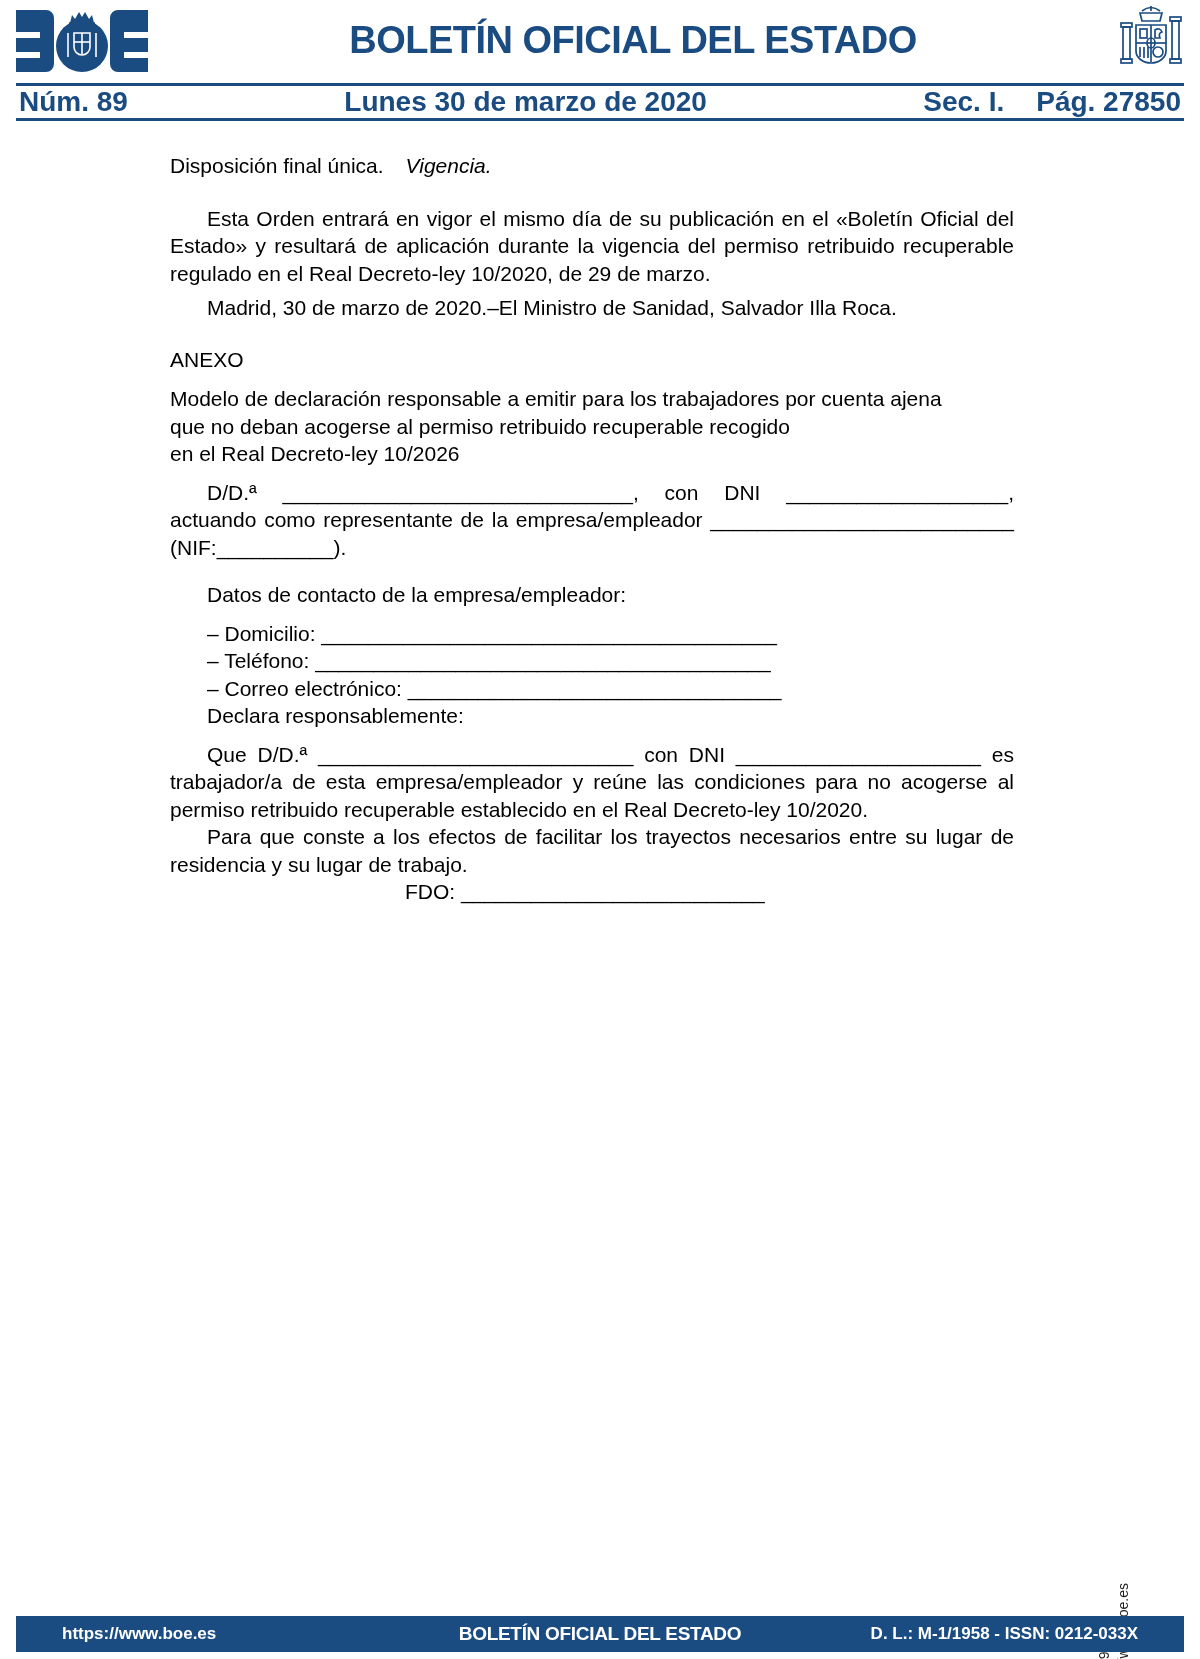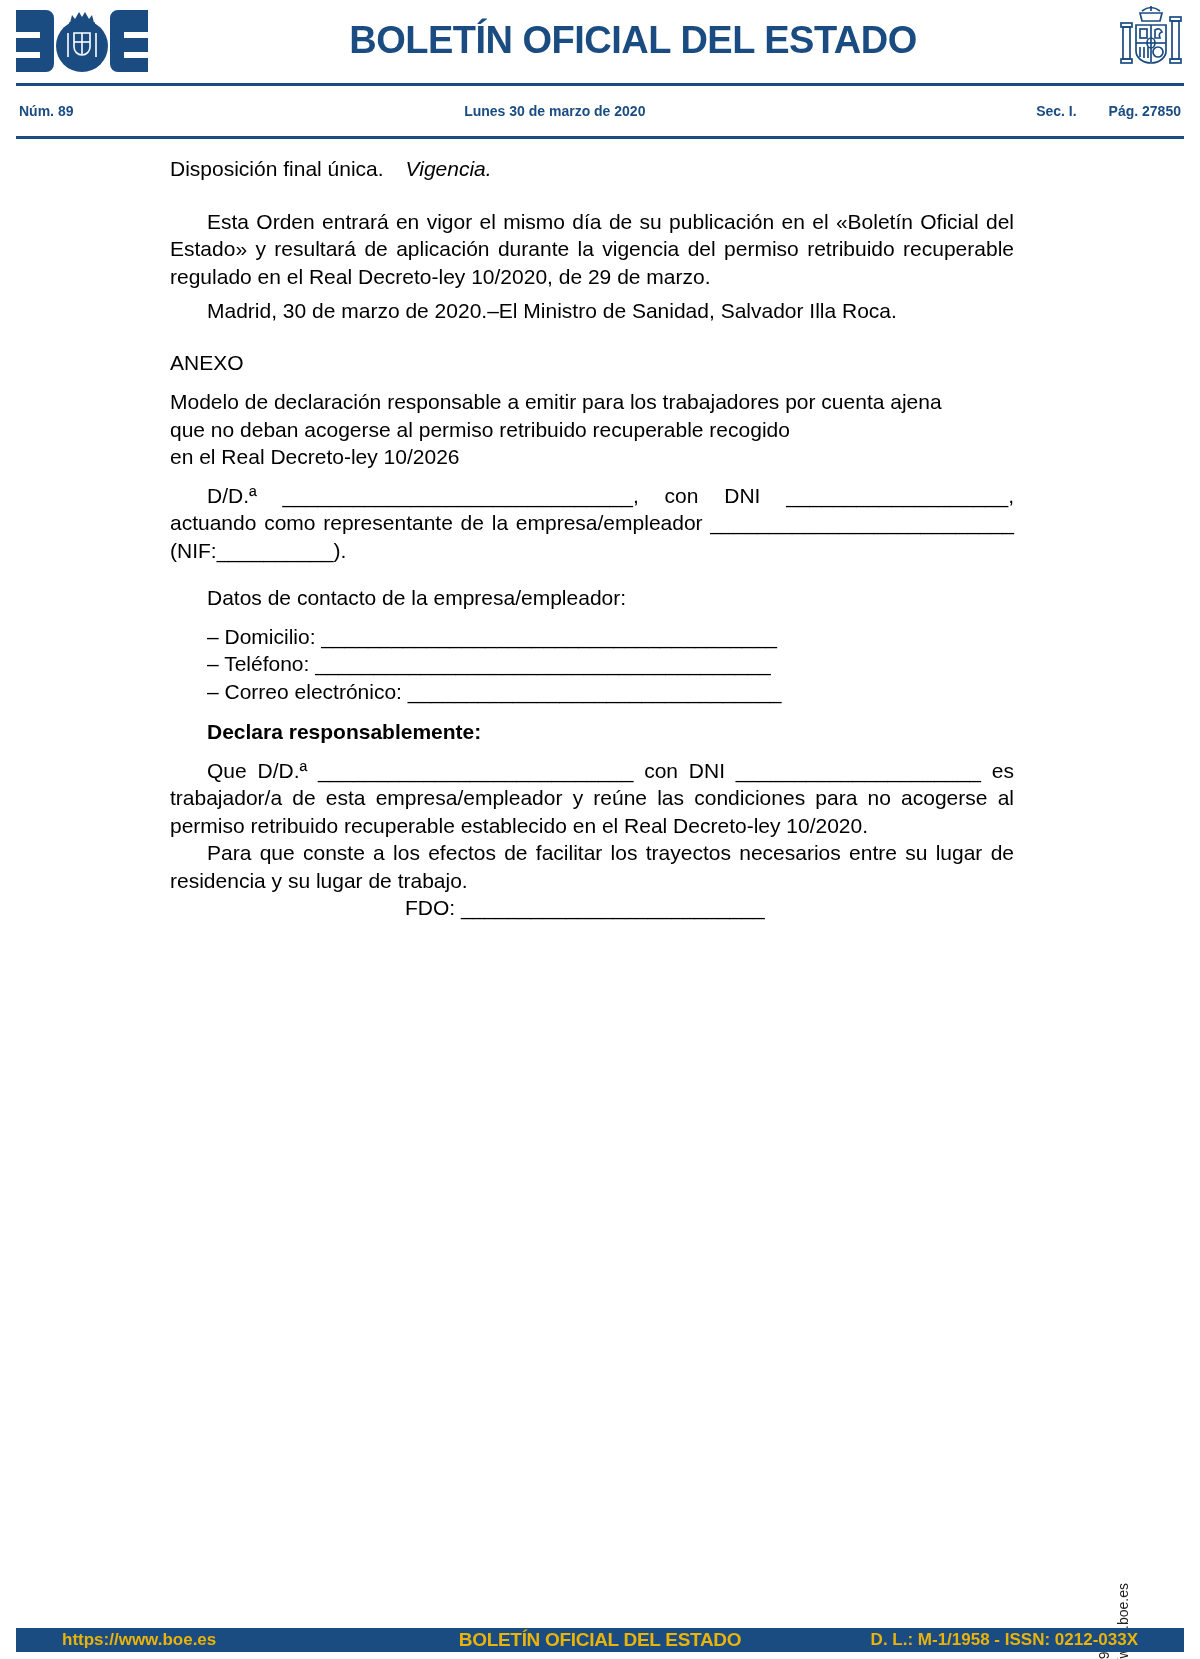--- a/index.html
+++ b/index.html
@@ -20,54 +20,54 @@
   .title-wrap{flex:1;text-align:center;margin-top:16px;}
   .masthead-title{
     color:var(--boe-blue);font-weight:bold;font-size:38px;letter-spacing:-.5px;
     line-height:1;
   }
   .arms-box{width:66px;height:68px;flex:0 0 auto;}
   .meta-bar{
     margin:10px 16px 0 16px;height:32px;
     border-top:3px solid var(--boe-blue);border-bottom:3px solid var(--boe-blue);
     display:flex;align-items:center;justify-content:space-between;
-    color:var(--boe-blue);font-weight:bold;font-size:14px;padding:9px 3px;
+    color:var(--boe-blue);font-weight:bold;font-size:28px;padding:0 3px;
   }
   .meta-right{display:flex;gap:32px;}
   
   main{
-    padding:16px 186px 0 170px;
+    padding:31px 186px 0 170px;
     font-size:21px;line-height:27.5px;text-align:justify;
   }
   main p{margin:0;}
   .indent{text-indent:37px;}
   .mt-vigor{margin-top:25px;}
   .mt-madrid{margin-top:7px;}
   .mt-anexo{margin-top:24px;}
   .mt-heading{margin-top:12px;}
   .mt-intro{margin-top:11px;}
   .mt-datos{margin-top:20px;}
   .mt-campos{margin-top:11px;}
-  .mt-declara{margin-top:13px;font-weight:bold;}
+  .mt-declara{margin-top:0;}
   .mt-que{margin-top:11px;}
   .mt-fecha{margin-top:52px;}
   .mt-firma{}
   .center-bold{font-weight:normal;}
   .italic{font-style:italic;margin-left:22px;}
   .firma-line{margin-left:235px;text-align:left;}
   
   .vertical-meta{
     position:absolute;right:68px;bottom:76px;
     transform:rotate(-90deg);transform-origin:100% 100%;
     font-size:14px;line-height:18.5px;color:#1f1f1f;white-space:nowrap;text-align:left;
   }
   
   .footer-bar{
-    position:absolute;left:16px;right:16px;bottom:7px;height:24px;
-    background:var(--boe-blue);color:#eab308;font-weight:bold;
+    position:absolute;left:16px;right:16px;bottom:7px;height:36px;
+    background:var(--boe-blue);color:#ffffff;font-weight:bold;
     display:grid;grid-template-columns:1fr auto 1fr;align-items:center;
     padding:0 46px;box-sizing:border-box;
   }
   .footer-left{justify-self:start;font-size:17px;}
   .footer-center{justify-self:center;font-size:19px;letter-spacing:-.3px;}
   .footer-right{justify-self:end;font-size:17px;}
   svg{display:block;}
 </style>
 </head>
 <body>

